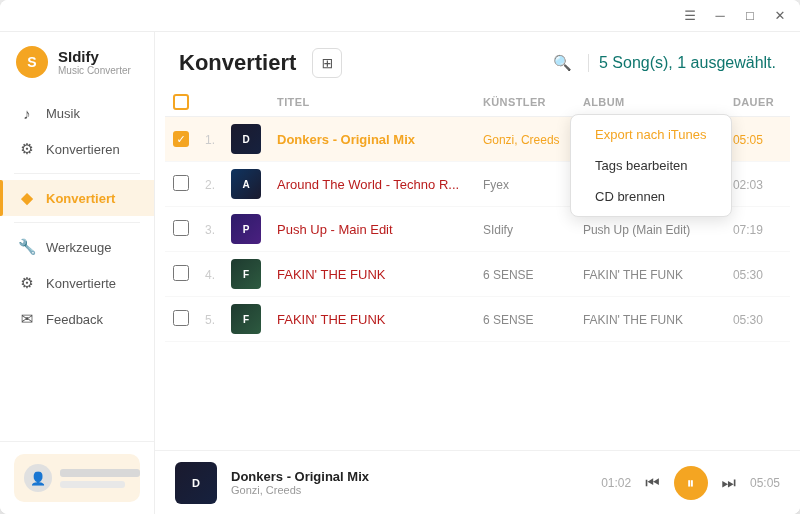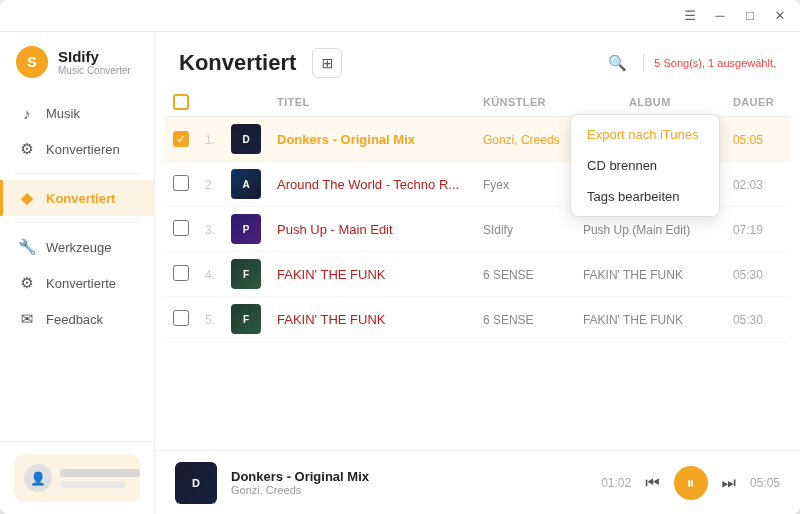--- a/index.html
+++ b/index.html
@@ -220,35 +220,35 @@
     }
     .header-spacer { flex: 1; }
     .search-icon-btn {
       font-size: 15px;
       color: #999;
       cursor: pointer;
       padding: 0 6px;
     }
     .divider-v { width: 1px; height: 18px; background: #e0e0e0; }
     .song-count {
-      font-size: 11px;
-      color: #ef4444;
+      font-size: 16px;
+      color: #0f766e;
     }
     
     .context-menu {
       position: absolute;
       top: 82px;
       left: 415px;
       background: #fff;
       border: 1px solid #e0e0e0;
       border-radius: 8px;
       box-shadow: 0 4px 16px rgba(0,0,0,0.12);
       z-index: 100;
       min-width: 150px;
-      padding: 4px 0;
+      padding: 4px 8px;
     }
     .context-menu-item {
       padding: 8px 16px;
       font-size: 13px;
       color: #333;
       cursor: pointer;
       white-space: nowrap;
     }
     .context-menu-item.highlighted { color: #f4a522; }
     
@@ -272,21 +272,21 @@
       color: #aaa;
       padding: 6px 8px;
       text-transform: uppercase;
       letter-spacing: 0.4px;
     }
     .th-check { width: 32px; }
     .th-num { width: 24px; }
     .th-thumb { width: 36px; }
     .th-title { }
     .th-artist { width: 100px; }
-    .th-album { width: 150px; text-align: center; }
+    .th-album { width: 150px; }
     .th-duration { width: 60px; text-align: right; padding-right: 16px; }
     tbody tr {
       border-bottom: 1px solid #f7f7f7;
     }
     tbody tr.selected { background: #fff8ee; }
     td {
       padding: 7px 8px;
       vertical-align: middle;
     }
     .track-checkbox {
@@ -458,22 +458,22 @@
           <span>⊞</span>
         </div>
         <div class="header-spacer"></div>
         <span class="search-icon-btn">🔍</span>
         <div class="divider-v"></div>
         <span class="song-count">5 Song(s), 1 ausgewählt.</span>
       </div>
 
       <div class="context-menu">
         <div class="context-menu-item highlighted">Export nach iTunes</div>
+        <div class="context-menu-item">Tags bearbeiten</div>
         <div class="context-menu-item">CD brennen</div>
-        <div class="context-menu-item">Tags bearbeiten</div>
       </div>
 
       <div class="table-container">
         <table>
           <thead>
             <tr>
               <th class="th-check">
                 <div class="header-checkbox-wrapper"></div>
               </th>
               <th class="th-num"></th>

